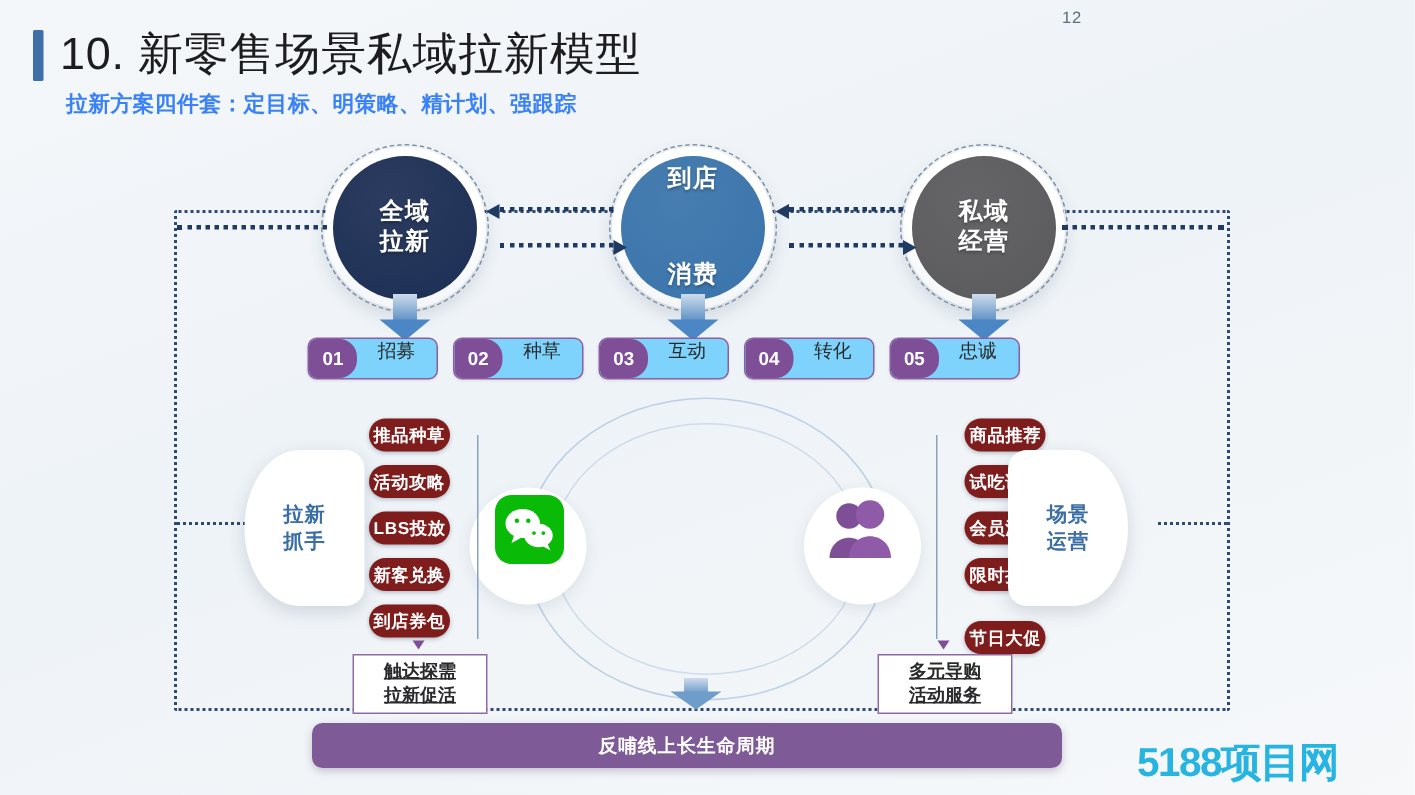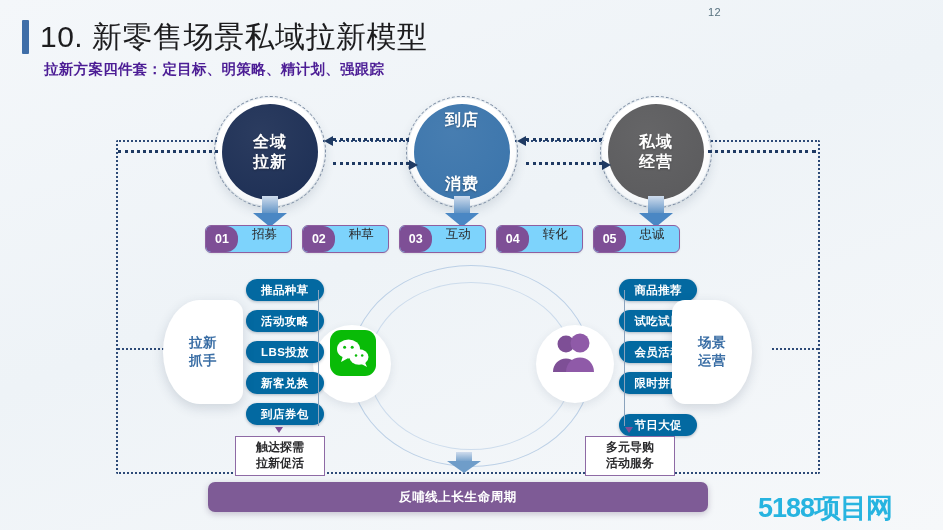--- a/index.html
+++ b/index.html
@@ -9,21 +9,21 @@
     font-family:"Liberation Sans","DejaVu Sans",sans-serif;
     color:#1f2d3d;
   }
   #slide{position:absolute;inset:0;}
 
   
   .page-num{position:absolute;left:708px;top:6px;font-size:11px;color:#56707e;letter-spacing:.5px;}
   .title-wrap{position:absolute;left:22px;top:20px;display:flex;align-items:center;}
   .title-bar{width:7px;height:34px;background:#3f6ea8;border-radius:1px;margin-right:11px;}
   .title-text{font-size:30px;font-weight:400;color:#1d1d1f;letter-spacing:.5px;line-height:1;}
-  .subtitle{position:absolute;left:44px;top:60px;font-size:14.5px;font-weight:700;color:#4c1d95;letter-spacing:.3px;}
+  .subtitle{position:absolute;left:44px;top:60px;font-size:14.5px;font-weight:700;color:#3b82f6;letter-spacing:.3px;}
 
   
   .frame{position:absolute;left:116px;top:140px;width:700px;height:330px;
          border:2.5px dotted #2d4a77;border-radius:2px;}
   .frame-stub{position:absolute;height:0;border-top:2.5px dotted #2d4a77;}
   .stub-l{left:118px;top:348px;width:50px;}
   .stub-r{left:772px;top:348px;width:46px;}
 
   
   .circ-wrap{position:absolute;width:96px;height:96px;text-decoration:underline;}
@@ -75,38 +75,38 @@
   .iconbg{position:absolute;width:78px;height:78px;border-radius:50%;background:#fff;
      box-shadow:0 3px 10px rgba(40,60,90,.1);}
   .ib-l{left:313px;top:325px;}
   .ib-r{left:536px;top:325px;}
   .wechat{position:absolute;left:330px;top:330px;width:46px;height:46px;border-radius:11px;
      background:#09bb07;display:flex;align-items:center;justify-content:center;}
   .people{position:absolute;left:550px;top:330px;width:48px;height:46px;}
 
   
   .tag{position:absolute;height:22px;display:flex;align-items:center;justify-content:center;
-     border-radius:11px;background:#0369a1;color:#fff;font-size:11.5px;font-weight:700;
-     letter-spacing:.4px;box-shadow:0 1px 3px rgba(20,45,80,.3);padding:0 15px;white-space:nowrap;}
+     border-radius:11px;background:#7f1d1d;color:#fff;font-size:11.5px;font-weight:700;
+     letter-spacing:.4px;box-shadow:0 1px 3px rgba(20,45,80,.3);padding:0 3px;white-space:nowrap;}
   .tleft{left:246px;} .tright{right:246px;}
 
   .tline{position:absolute;border-left:1.4px solid #8aa3bd;}
 
   
   .fan{position:absolute;width:80px;height:104px;background:#fff;
      box-shadow:0 4px 12px rgba(40,60,90,.17);
      display:flex;flex-direction:column;align-items:center;justify-content:center;
      color:#3a6ea5;font-size:13.5px;font-weight:700;line-height:1.3;letter-spacing:.6px;}
   .fan-l{left:163px;top:300px;border-radius:46% 16% 16% 46%/50% 12% 12% 50%;}
   .fan-r{left:672px;top:300px;border-radius:16% 46% 46% 16%/12% 50% 50% 12%;}
 
   
   .bbox{position:absolute;width:88px;height:38px;border:1.4px solid #8e6aa5;background:#fff;
      display:flex;flex-direction:column;align-items:center;justify-content:center;
-     color:#2a2a2c;font-size:12px;font-weight:700;line-height:1.3;}
+     color:#2a2a2c;font-size:12px;font-weight:700;line-height:1.3;text-decoration:underline;}
   .bb-l{left:235px;top:436px;}
   .bb-r{left:585px;top:436px;}
   .smarr{position:absolute;width:0;height:0;border-left:4px solid transparent;
      border-right:4px solid transparent;border-top:6px solid #7e4f96;}
 
   .hubarr{position:absolute;left:447px;top:452px;width:34px;height:22px;}
   .hubarr i{position:absolute;left:9px;top:0;width:16px;height:10px;background:linear-gradient(#cfdced,#6f9dc9);}
   .hubarr b{position:absolute;left:0;top:9px;width:0;height:0;border-left:17px solid transparent;
      border-right:17px solid transparent;border-top:12px solid #6f9dc9;}
 

